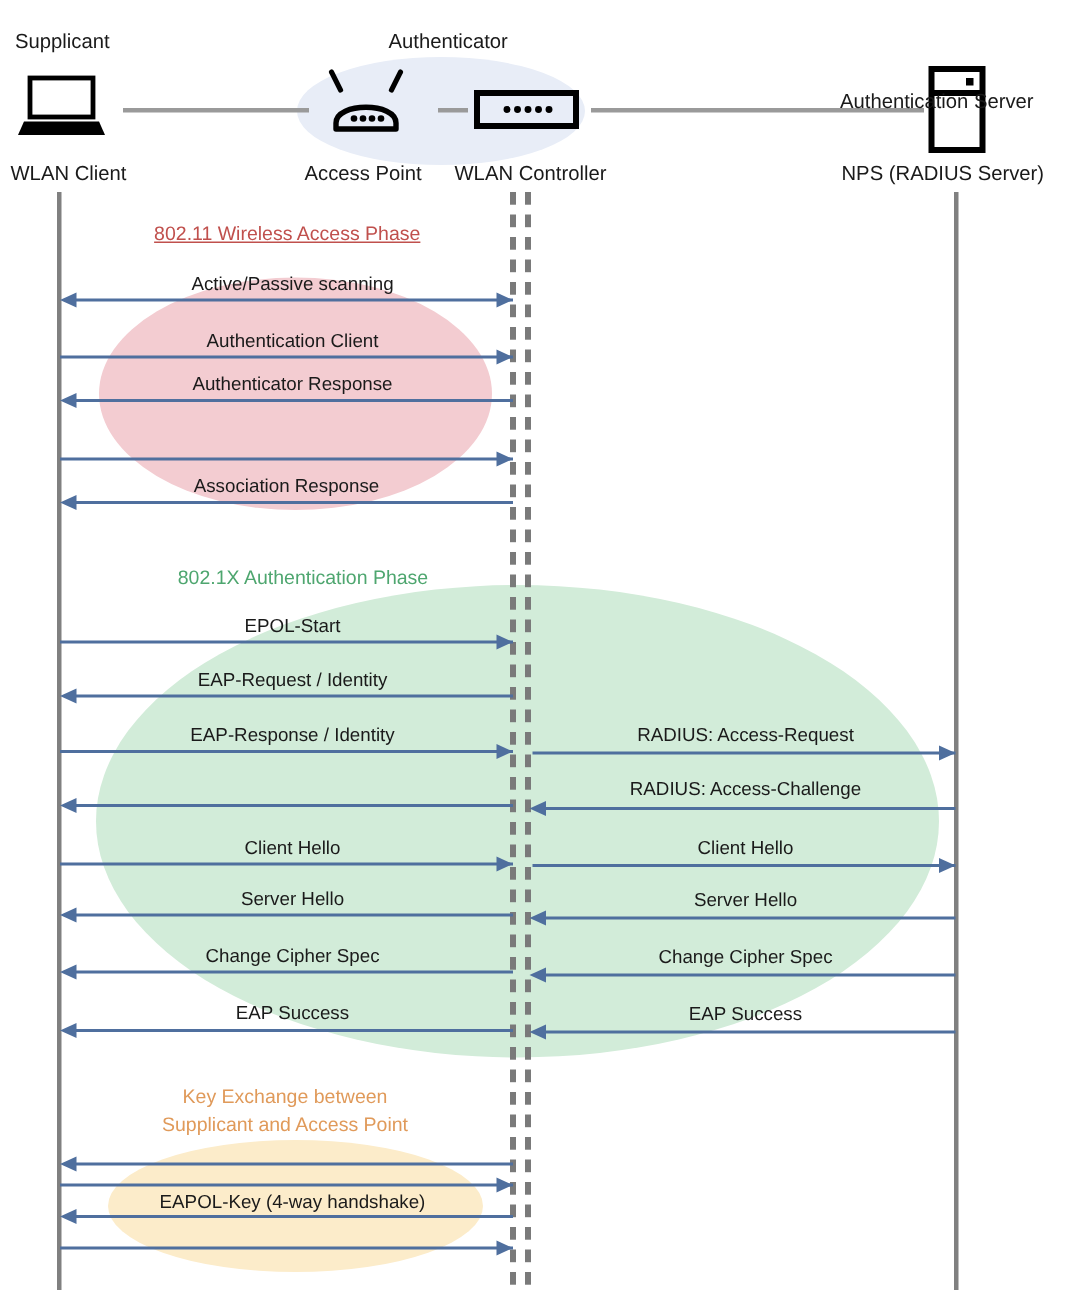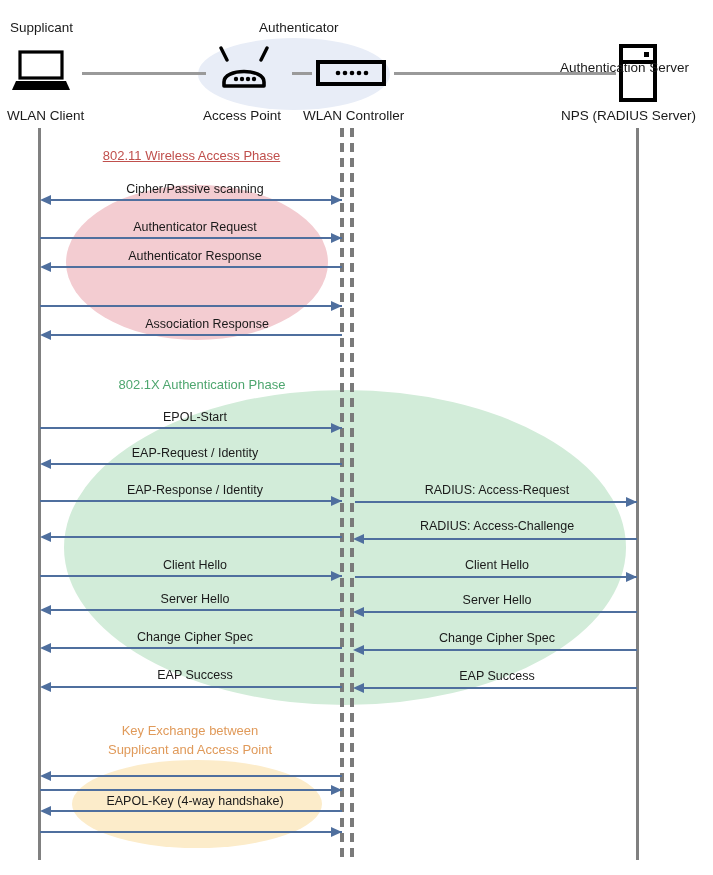--- a/index.html
+++ b/index.html
@@ -172,36 +172,36 @@
   <div class="lifeline-solid" style="left:38px; top:128px; height:732px;"></div>
   <div class="lifeline-dashed" style="left:340px; top:128px; height:732px;"></div>
   <div class="lifeline-dashed" style="left:350px; top:128px; height:732px;"></div>
   <div class="lifeline-solid" style="left:636px; top:128px; height:732px;"></div>
 
   <div class="phase-label lbl-red" style="left:79px; top:146px; width:225px;">802.11 Wireless Access Phase</div>
 
   <div class="msg-line" style="left:44px; top:199px; width:298px;"></div>
   <div class="arrowhead left" style="left:40px; top:195px;"></div>
   <div class="arrowhead right" style="left:331px; top:195px;"></div>
-  <div class="msg-label" style="left:60px; top:182px; width:270px;">Cipher/Passive scanning</div>
+  <div class="msg-label" style="left:60px; top:182px; width:270px;">Active/Passive scanning</div>
 
   <div class="msg-line" style="left:40px; top:237px; width:302px;"></div>
   <div class="arrowhead right" style="left:331px; top:233px;"></div>
-  <div class="msg-label" style="left:60px; top:220px; width:270px;">Authenticator Request</div>
+  <div class="msg-label" style="left:60px; top:220px; width:270px;">Authentication Client</div>
 
   <div class="msg-line" style="left:44px; top:266px; width:298px;"></div>
   <div class="arrowhead left" style="left:40px; top:262px;"></div>
   <div class="msg-label" style="left:60px; top:249px; width:270px;">Authenticator Response</div>
 
   <div class="msg-line" style="left:40px; top:305px; width:302px;"></div>
   <div class="arrowhead right" style="left:331px; top:301px;"></div>
 
   <div class="msg-line" style="left:44px; top:334px; width:298px;"></div>
   <div class="arrowhead left" style="left:40px; top:330px;"></div>
-  <div class="msg-label" style="left:72px; top:317px; width:270px;">Association Response</div>
+  <div class="msg-label" style="left:56px; top:317px; width:270px;">Association Response</div>
 
   <div class="phase-label lbl-green" style="left:96px; top:375px; width:212px;">802.1X Authentication Phase</div>
 
   <div class="msg-line" style="left:40px; top:427px; width:302px;"></div>
   <div class="arrowhead right" style="left:331px; top:423px;"></div>
   <div class="msg-label" style="left:60px; top:410px; width:270px;">EPOL-Start</div>
 
   <div class="msg-line" style="left:44px; top:463px; width:298px;"></div>
   <div class="arrowhead left" style="left:40px; top:459px;"></div>
   <div class="msg-label" style="left:60px; top:446px; width:270px;">EAP-Request / Identity</div>

